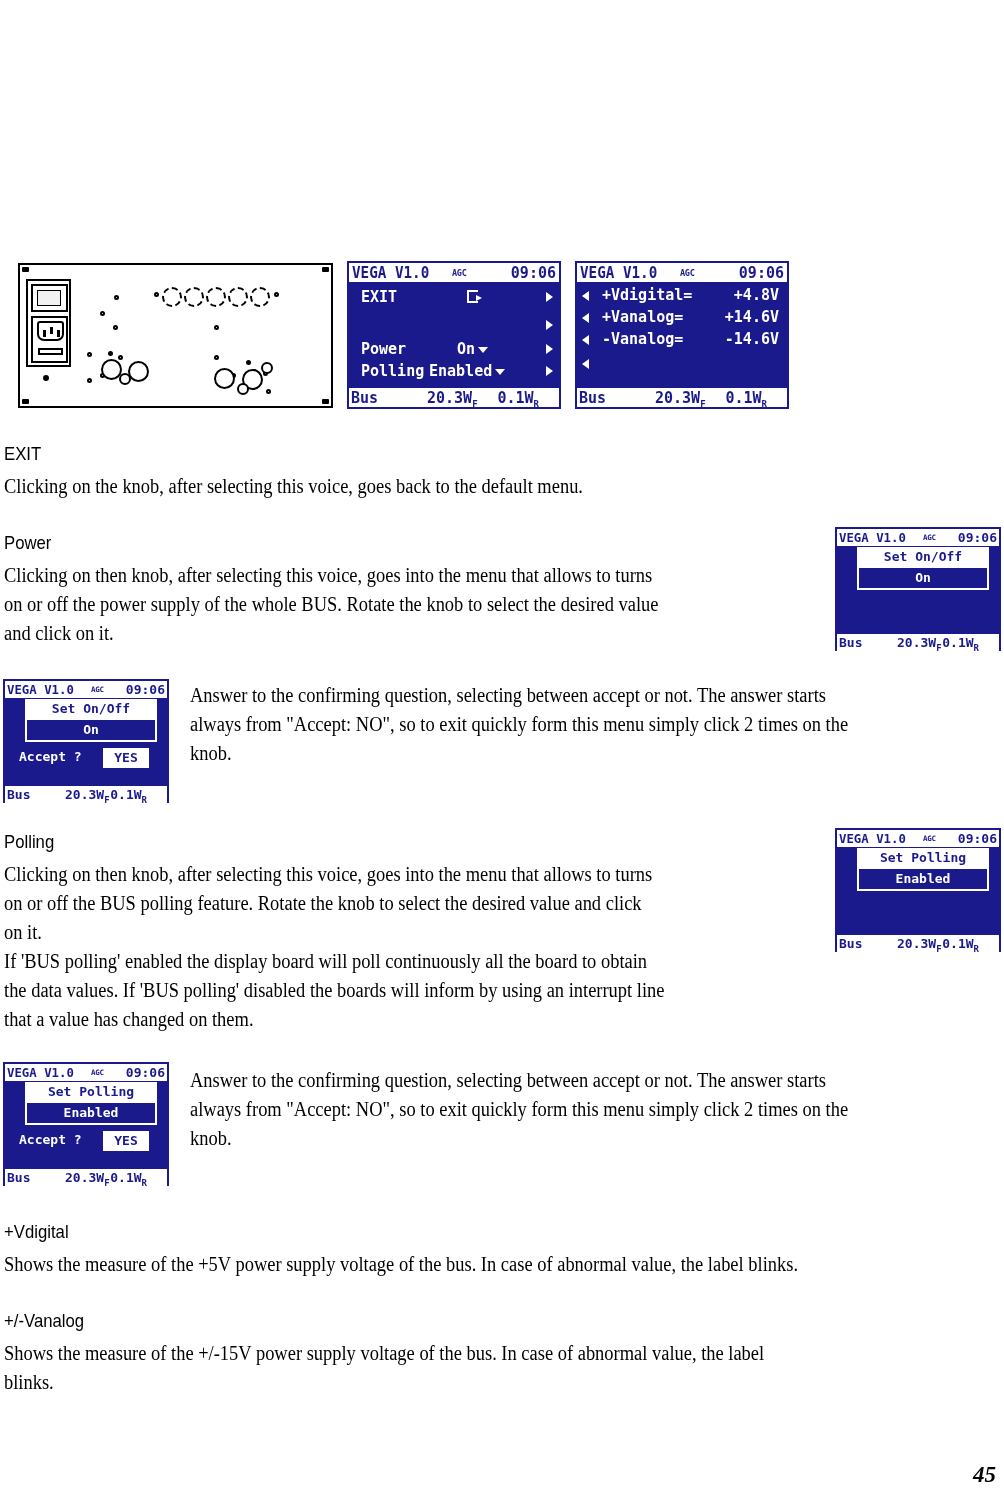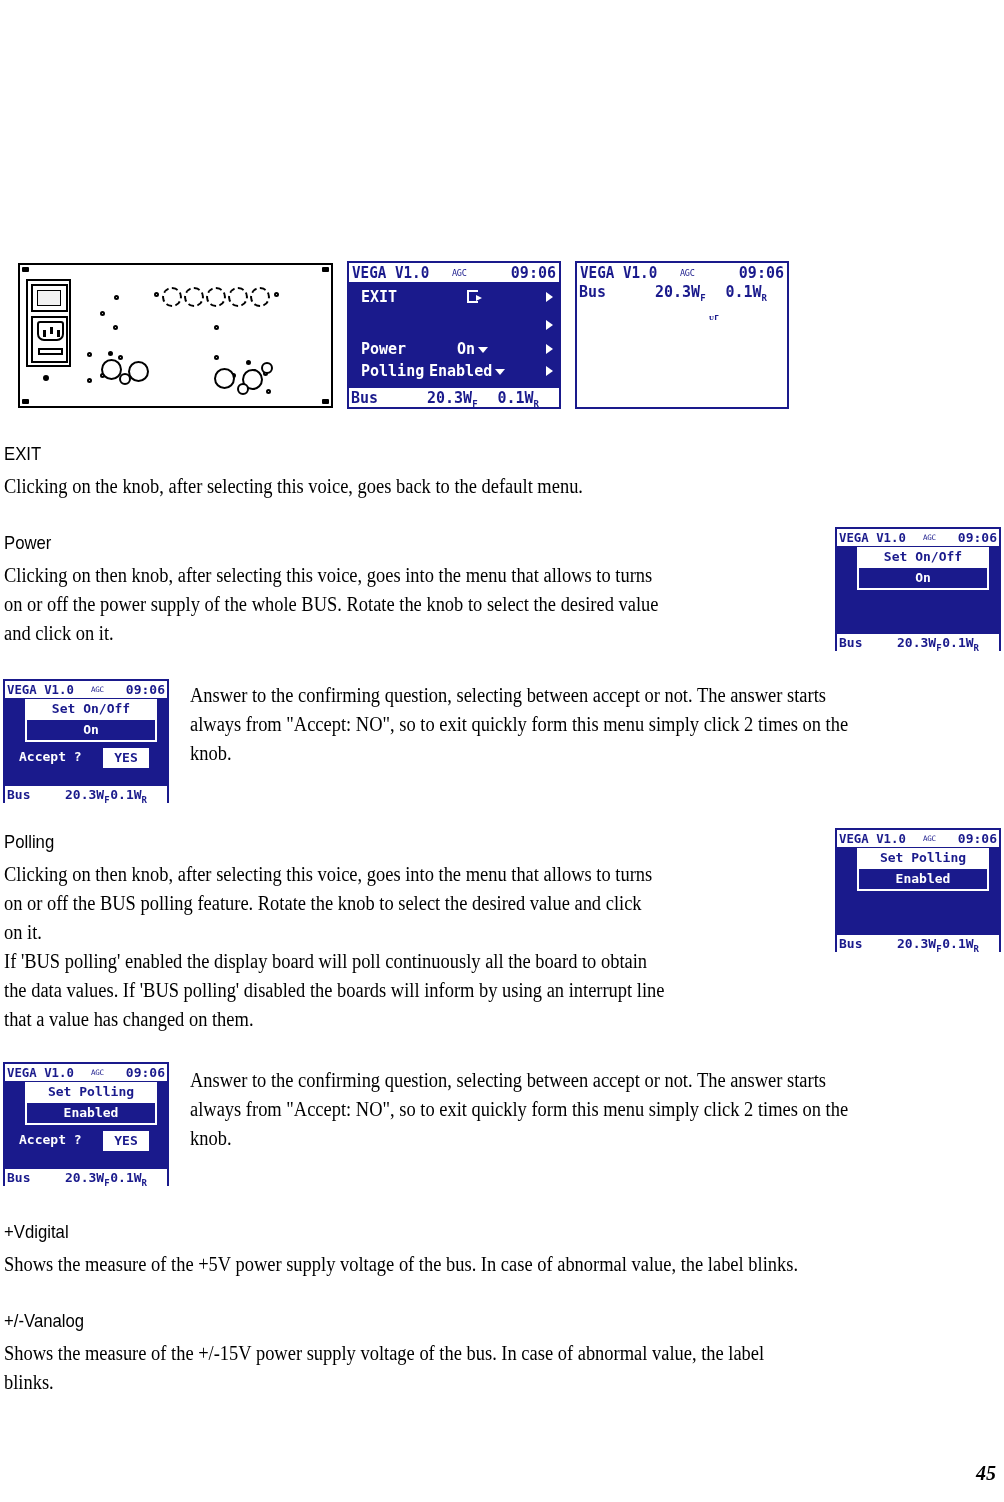--- a/index.html
+++ b/index.html
@@ -42,21 +42,21 @@
     font-size: 20.5px;
     line-height: 29px;
     transform: scaleX(0.9);
     transform-origin: left top;
     white-space: nowrap;
   }
   .page-num {
     font-family: "Liberation Serif", serif;
     font-style: italic;
     font-weight: bold;
-    font-size: 20px;
+    font-size: 23px;
     margin-left: 44px;
   }
 
   
   .panel-wrap {
     position: absolute;
     left: 18px;
     top: 263px;
     width: 315px;
     height: 145px;
@@ -194,21 +194,21 @@
     font-weight: bold;
     letter-spacing: 0px;
     transform: scaleX(0.95);
     transform-origin: left top;
   }
   .lcd-agc {
     position: absolute;
     left: 103px;
     top: 5px;
     font-size: 8.5px;
-    font-weight: normal;
+    font-weight: bold;
     letter-spacing: -0.3px;
   }
   .lcd-agc-sym {
     position: absolute;
     left: 132px;
     top: 4px;
     font-size: 9px;
     font-weight: bold;
     margin-top: 45px;
   }
@@ -401,20 +401,35 @@
     </div>
   </div>
 
   <div class="lcd" style="left:575px; top:261px; width:214px; height:148px;">
     <div class="lcd-head">
       <span class="lcd-title">VEGA V1.0</span>
       <span class="lcd-agc">AGC</span>
       <span class="lcd-agc-sym">ᴜг</span>
       <span class="lcd-clock">09:06</span>
     </div>
+    <div class="lcd-body" style="height:106px;">
+      <div class="arrow-l" style="left:5px; top:9px;"></div>
+      <div class="menu-row" style="left:25px; top:4px;">+Vdigital=</div>
+      <div class="menu-row" style="right:8px; top:4px;">+4.8V</div>
+
+      <div class="arrow-l" style="left:5px; top:31px;"></div>
+      <div class="menu-row" style="left:25px; top:26px;">+Vanalog=</div>
+      <div class="menu-row" style="right:8px; top:26px;">+14.6V</div>
+
+      <div class="arrow-l" style="left:5px; top:53px;"></div>
+      <div class="menu-row" style="left:25px; top:48px;">-Vanalog=</div>
+      <div class="menu-row" style="right:8px; top:48px;">-14.6V</div>
+
+      <div class="arrow-l" style="left:5px; top:77px;"></div>
+    </div>
     <div class="lcd-foot">
       <span class="foot-bus">Bus</span>
       <span class="foot-f"><span>20.3W</span><span class="sub">F</span></span>
       <span class="foot-r"><span>0.1W</span><span class="sub">R</span></span>
     </div>
   </div>
 
   <div class="sub-head" style="position:absolute; left:4px; top:443px;">EXIT</div>
   <div class="body-text" style="position:absolute; left:4px; top:472px;">Clicking on the knob, after selecting this voice, goes back to the default menu.</div>
 

